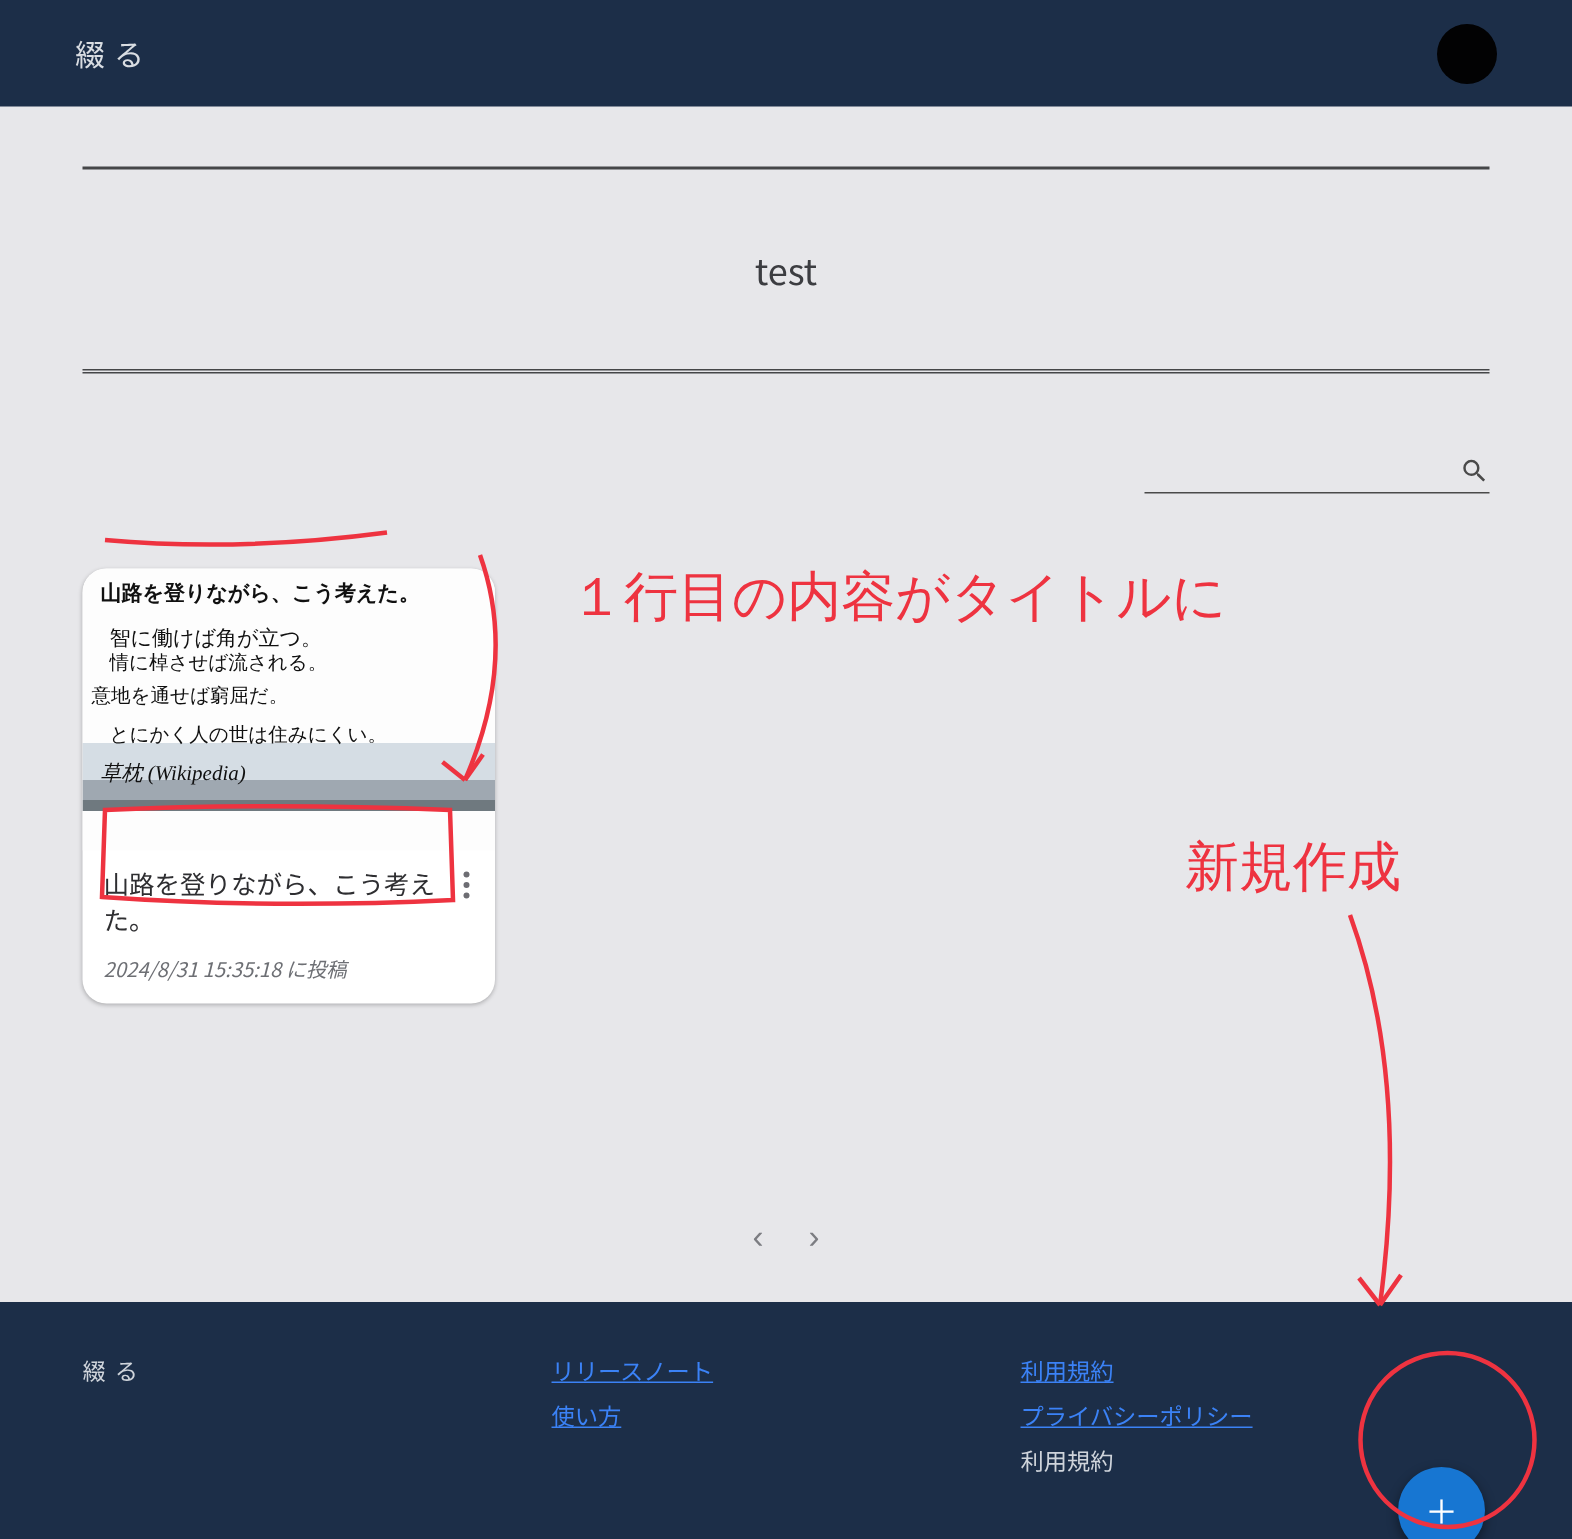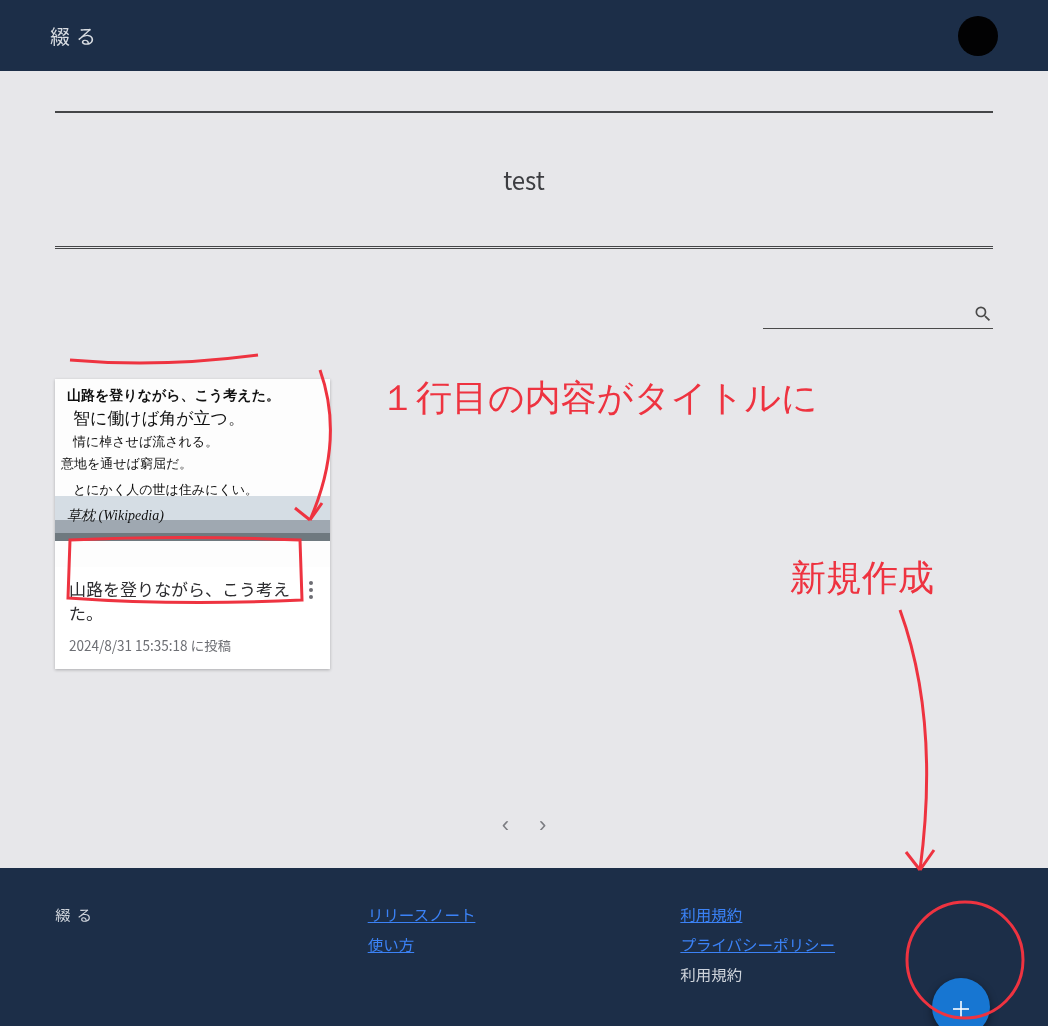--- a/index.html
+++ b/index.html
@@ -48,21 +48,21 @@
     align-items: center;
     justify-content: flex-end;
     padding-bottom: 4px;
   }
   .search-wrap svg { width: 20px; height: 20px; fill:#4a4a4a; }
 
   
   .card {
     width: 275px;
     background: #fff;
-    border-radius: 0;
+    border-radius: 16px;
     box-shadow: 0 1px 3px rgba(0,0,0,.25);
     margin-top: 50px;
     overflow: hidden;
   }
   .card-image {
     height: 188px;
     position: relative;
     background: linear-gradient(#fdfdfd 0 62%, #d5dde4 62% 75%, #9fa8b1 75% 82%, #6f797f 82% 86%, #fdfdfd 86% 100%);
   }
   .hw {
@@ -74,21 +74,21 @@
   }
   .card-body { padding: 10px 14px 14px; position: relative; }
   .card-title { font-size: 17px; color:#2e2e31; line-height: 1.4; padding-right: 22px;}
   .more-dots {
     position: absolute;
     top: 14px; right: 10px;
     width: 18px; height: 18px;
     display:flex; flex-direction:column; justify-content:space-between; align-items:center;
   }
   .more-dots span { width:4px;height:4px;border-radius:50%;background:#6d6d73; }
-  .card-meta { font-size: 13.5px; color:#6d6f74; margin-top: 10px; }
+  .card-meta { font-size: 13.5px; color:#6d6f74; margin-top: 10px; font-style: italic; }
 
   
   .pager {
     position: absolute;
     left: 50%;
     transform: translateX(-50%);
     bottom: 30px;
     display:flex; gap: 30px;
     color:#7c7d82;
     font-size: 22px;
@@ -164,21 +164,21 @@
     <div class="search-wrap">
       <svg viewBox="0 0 24 24">
           <path d="M15.5 14h-.79l-.28-.27A6.471 6.471 0 0016 9.5 6.5 6.5 0 109.5 16c1.61 0 3.09-.59 4.23-1.57l.27.28v.79l5 4.99L20.49 19l-4.99-5zm-6 0C7.01 14 5 11.99 5 9.5S7.01 5 9.5 5 14 7.01 14 9.5 11.99 14 9.5 14z"></path>
         </svg>
     </div>
   </div>
 
   <div class="card">
     <div class="card-image">
       <span class="hw" style="top:8px;left:12px;font-weight:bold">山路を登りながら、こう考えた。</span>
-      <span class="hw" style="top:28px;left:18px;font-size:17px">智に働けば角が立つ。</span>
+      <span class="hw" style="top:38px;left:18px;font-size:14px">智に働けば角が立つ。</span>
       <span class="hw" style="top:54px;left:18px;font-size:13px">情に棹させば流される。</span>
       <span class="hw" style="top:76px;left:6px;font-size:13px">意地を通せば窮屈だ。</span>
       <span class="hw" style="top:102px;left:18px;font-size:13px">とにかく人の世は住みにくい。</span>
       <span class="hw" style="top:128px;left:12px;font-size:14px;font-style:italic">草枕 (Wikipedia)</span>
     </div>
     <div class="card-body">
       <div class="more-dots">
           <span></span>
           <span></span>
           <span></span>

